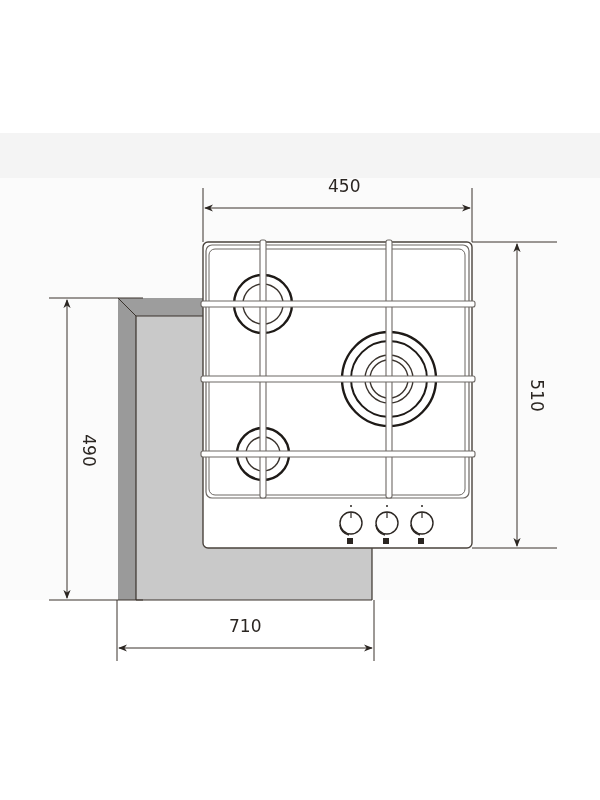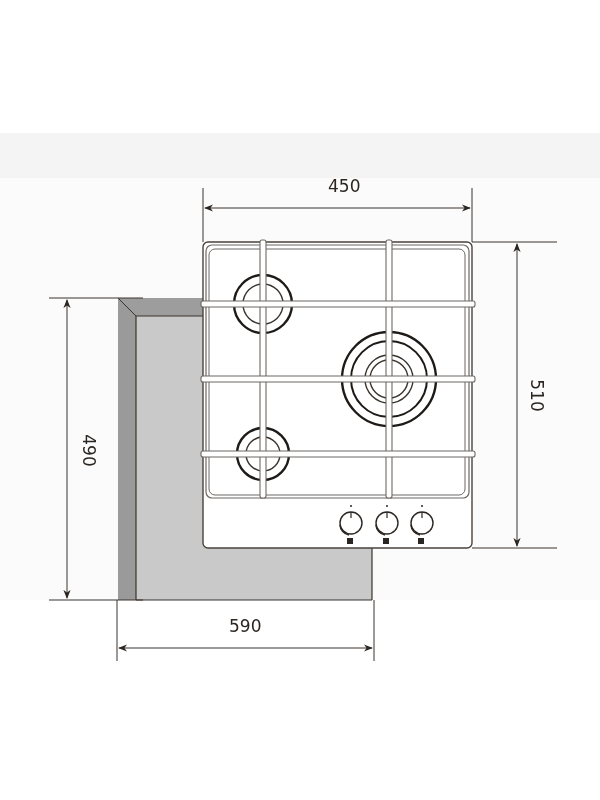--- a/index.html
+++ b/index.html
@@ -117,13 +117,13 @@
   <g stroke="#3a332d" stroke-width="1">
     <line x1="117" y1="600" x2="117" y2="661"></line>
     <line x1="374" y1="600" x2="374" y2="661"></line>
     <line x1="119" y1="648" x2="372" y2="648" marker-start="url(#arr)" marker-end="url(#arr)"></line>
   </g>
 </svg>
 
 <div class="dim-label" style="left:320px; top:178px;margin-left:8px;">450</div>
 <div class="dim-label rot" style="left:520px; top:387px;">510</div>
 <div class="dim-label rot" style="left:72px; top:442px;">490</div>
-<div class="dim-label" style="left:229px; top:618px;">590</div>
+<div class="dim-label" style="left:229px; top:618px;">710</div>
 
 </body></html>

